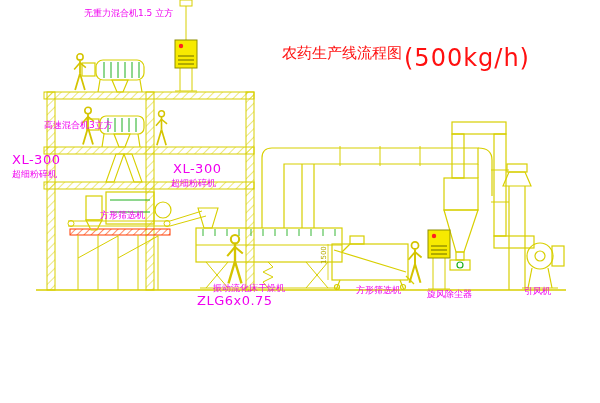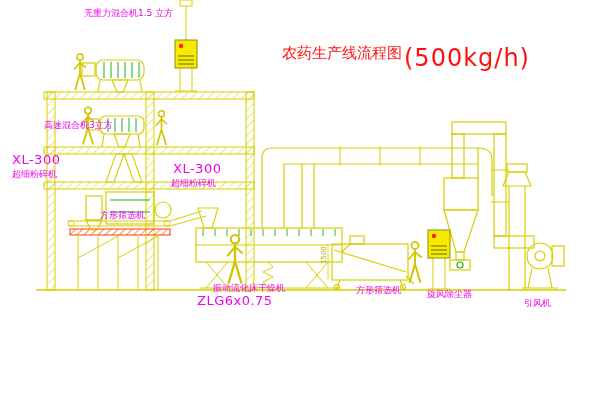--- a/index.html
+++ b/index.html
@@ -256,15 +256,15 @@
 <div class="lbl s9" style="left:44px;top:120px">高速混合机3立方</div>
 <div class="lbl s13" style="left:12px;top:153px">XL-300</div>
 <div class="lbl s9" style="left:12px;top:169px">超细粉碎机</div>
 <div class="lbl s13" style="left:173px;top:162px">XL-300</div>
 <div class="lbl s9" style="left:171px;top:178px">超细粉碎机</div>
 <div class="lbl s9" style="left:100px;top:210px">方形筛选机</div>
 <div class="lbl s9" style="left:213px;top:283px">振动流化床干燥机</div>
 <div class="lbl s13" style="left:197px;top:294px">ZLG6x0.75</div>
 <div class="lbl s9" style="left:356px;top:285px">方形筛选机</div>
 <div class="lbl s9" style="left:427px;top:289px">旋风除尘器</div>
-<div class="lbl s9" style="left:524px;top:298px">引风机</div>
+<div class="lbl s9" style="left:524px;top:286px">引风机</div>
 
 </div>
 
 </body></html>

